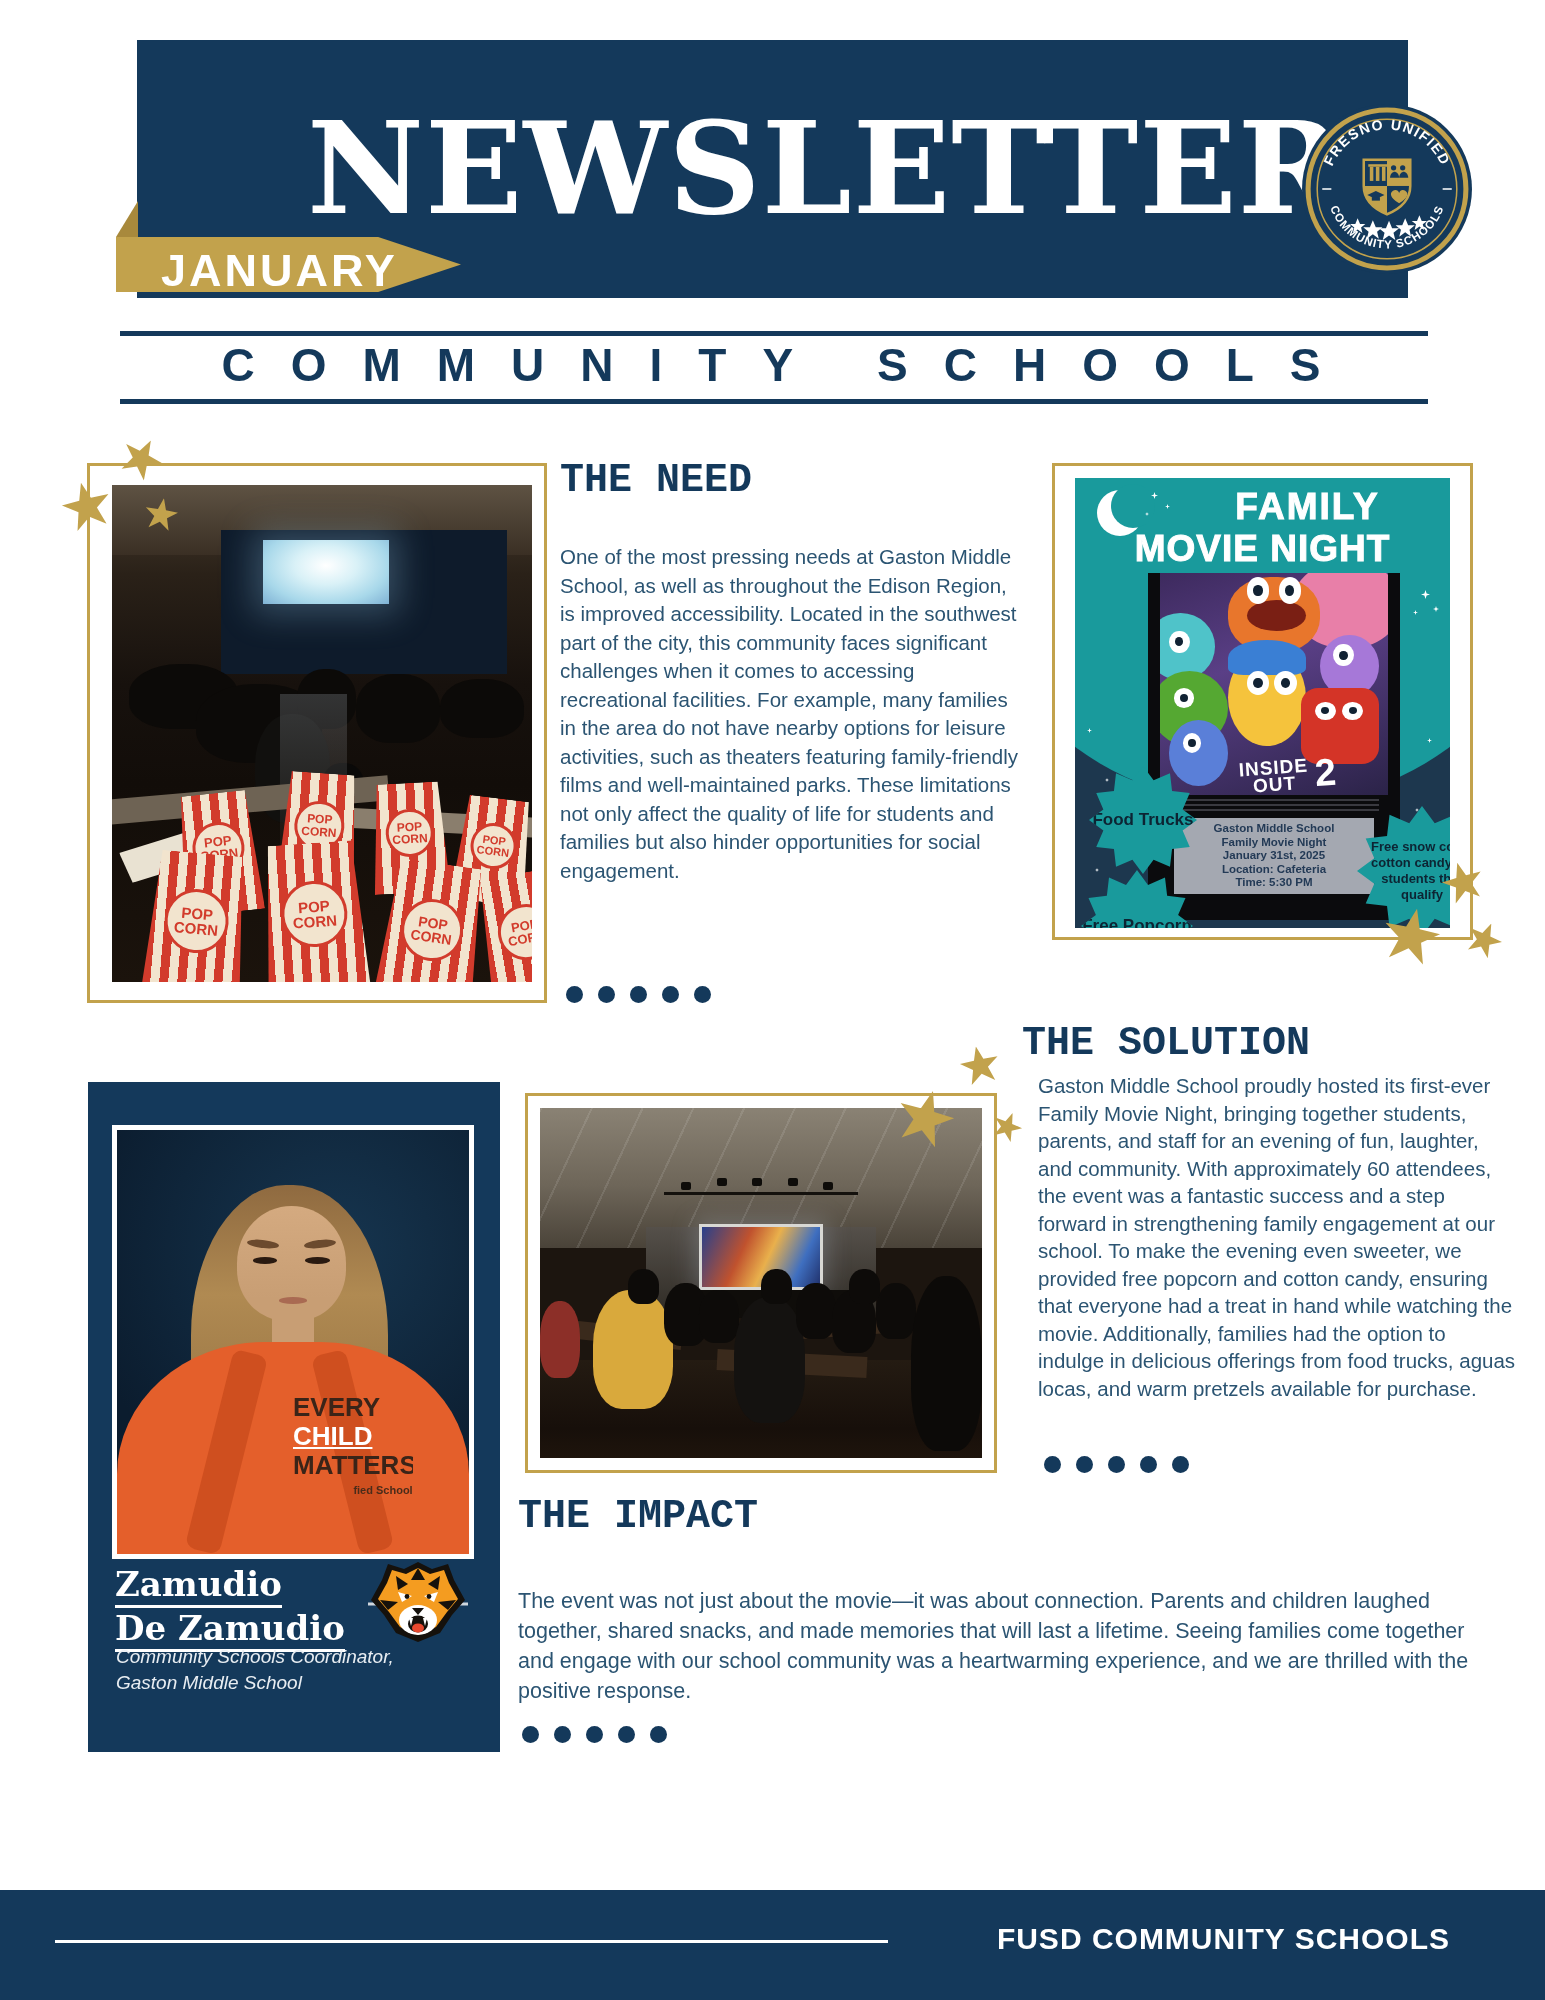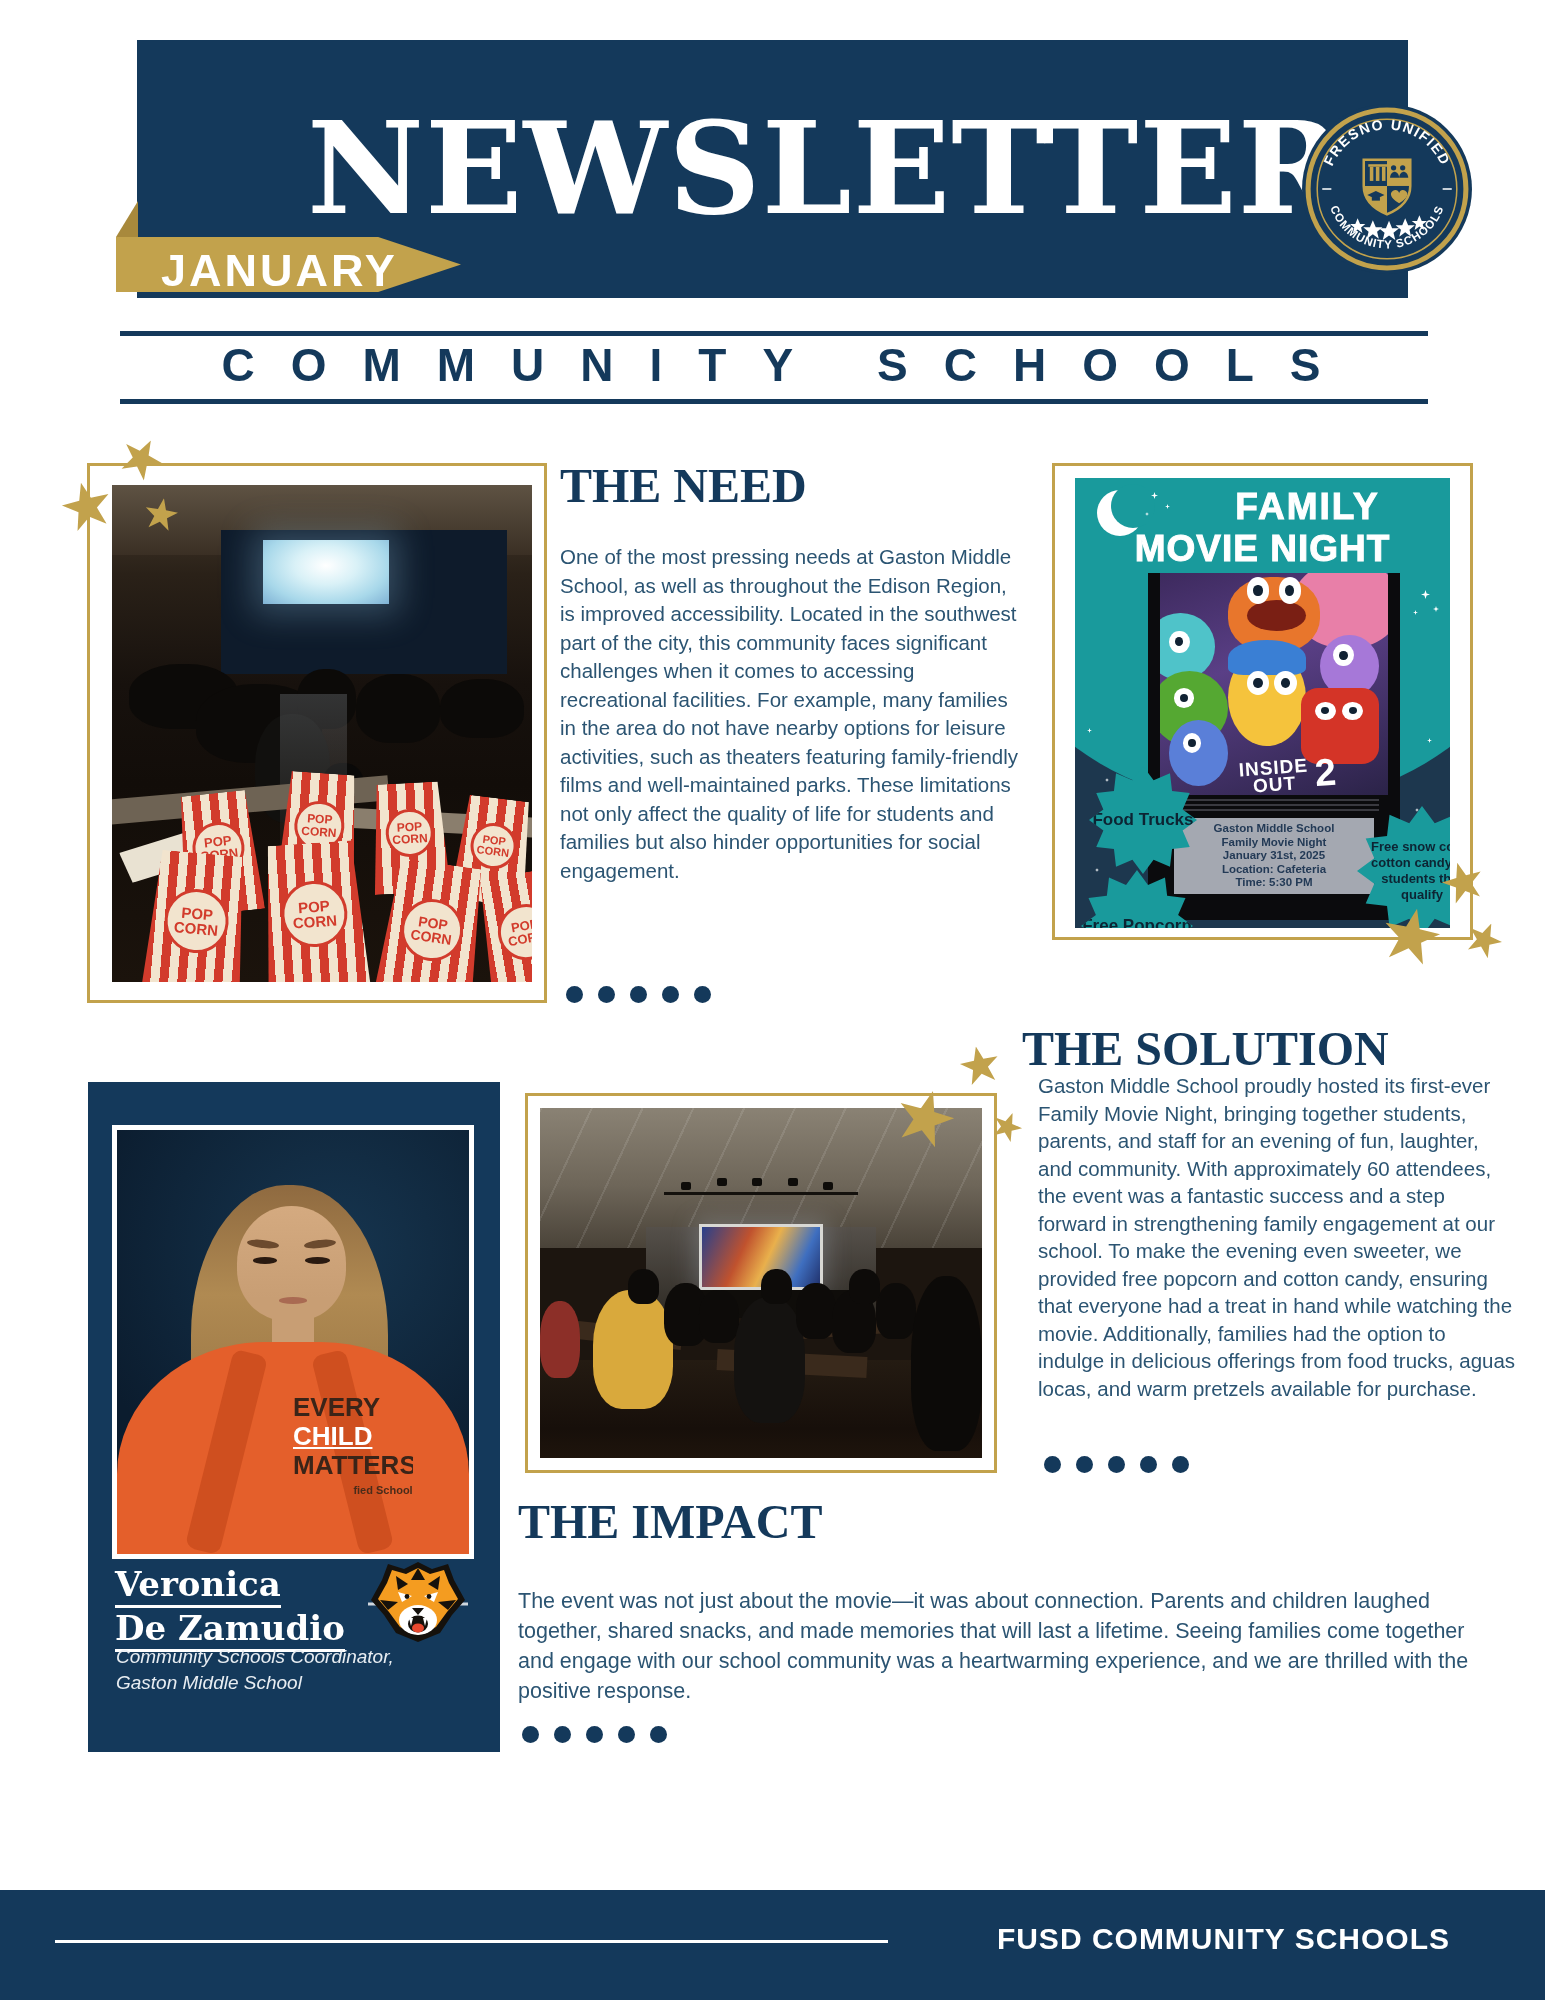--- a/index.html
+++ b/index.html
@@ -25,22 +25,22 @@
     clip-path:polygon(0 0,76% 0,100% 50%,76% 100%,0 100%);}
   .ribbon-label{left:45px;top:44px;color:#fff;font-weight:bold;font-size:45px;letter-spacing:3px;}
   .hdr-line{left:532px;top:262px;width:826px;height:4px;background:#fff;}
 
   
   .band-line{left:120px;width:1308px;height:5px;background:var(--navy);}
   .band-text{left:120px;top:338px;width:1308px;text-align:center;color:var(--navy);
     font-size:46px;font-weight:bold;letter-spacing:36px;padding-left:30px;white-space:nowrap;}
 
   
-  .h-sec{font-family:Liberation Serif, serif;font-weight:bold;
-    color:var(--navy);font-size:48px;letter-spacing:0;white-space:nowrap;}
+  .h-sec{font-family:Liberation Mono, monospace;font-weight:bold;
+    color:var(--navy);font-size:40px;letter-spacing:0;white-space:nowrap;}
   .p-sec{color:var(--body);font-size:20.5px;line-height:28.5px;margin-top:20px;}
   .dots{display:flex;gap:15px;}
   .dots i{width:17px;height:17px;border-radius:50%;background:var(--navy);}
 
   
   .gframe{border:3px solid var(--gold);}
   .gstar{background:var(--gold);
     clip-path:polygon(50% 0%,62% 34%,98% 35%,69% 56%,80% 92%,50% 70%,20% 92%,31% 56%,2% 35%,38% 34%);}
 
   
@@ -451,21 +451,21 @@
       <div class="v-lapel abs" style="left:26%;top:52%;width:10%;height:48%;transform:rotate(14deg);border-radius:10px;"></div>
       <div class="v-lapel abs" style="left:62%;top:52%;width:10%;height:48%;transform:rotate(-14deg);border-radius:10px;"></div>
       <div class="abs v-shirt">
         <div class="s1">EVERY</div>
         <div class="s2">CHILD</div>
         <div class="s3">MATTERS</div>
         <div class="s4">fied School</div>
       </div>
     </div>
     <div class="abs v-name" style="left:27px;top:482px;">
-      <span>Veronica</span><br>
+      <span>Zamudio</span><br>
       <span>De Zamudio</span>
     </div>
 
     <svg class="abs" style="left:280px;top:478px;width:100px;height:85px;" viewBox="0 0 100 85">
       <line x1="0" y1="44" x2="100" y2="44" stroke="#cfd6dd" stroke-width="3"></line>
       <path d="M50 2 L64 9 L80 4 L86 20 L97 40 L84 55 L72 73 L50 82 L28 73 L16 55 L3 40 L14 20 L20 4 L36 9 Z" fill="#15110c"></path>
       <path d="M50 8 L62 14 L76 10 L81 23 L90 39 L79 52 L68 67 L50 75 L32 67 L21 52 L10 39 L19 23 L24 10 L38 14 Z" fill="#f49c20"></path>
       <path d="M50 8 L57 20 L43 20 Z" fill="#15110c"></path>
       <path d="M28 16 L40 24 L30 30 Z" fill="#15110c"></path>
       <path d="M72 16 L60 24 L70 30 Z" fill="#15110c"></path>

